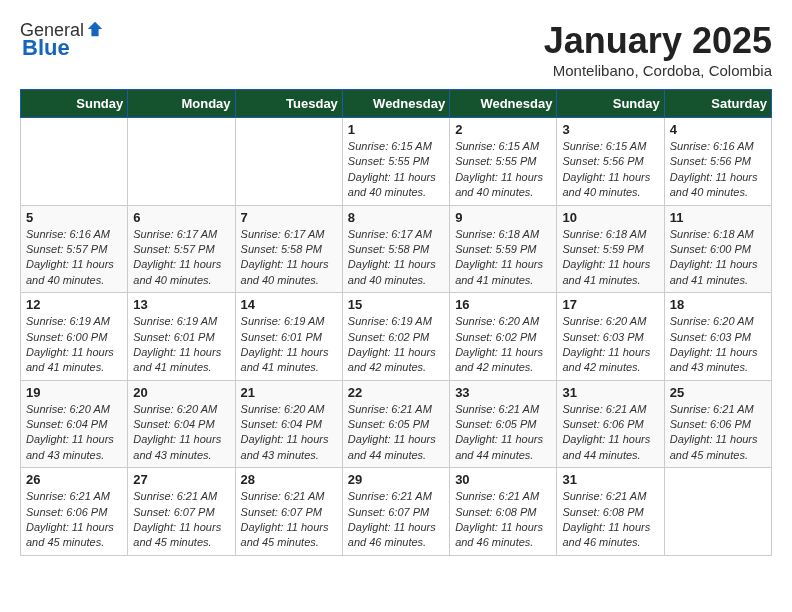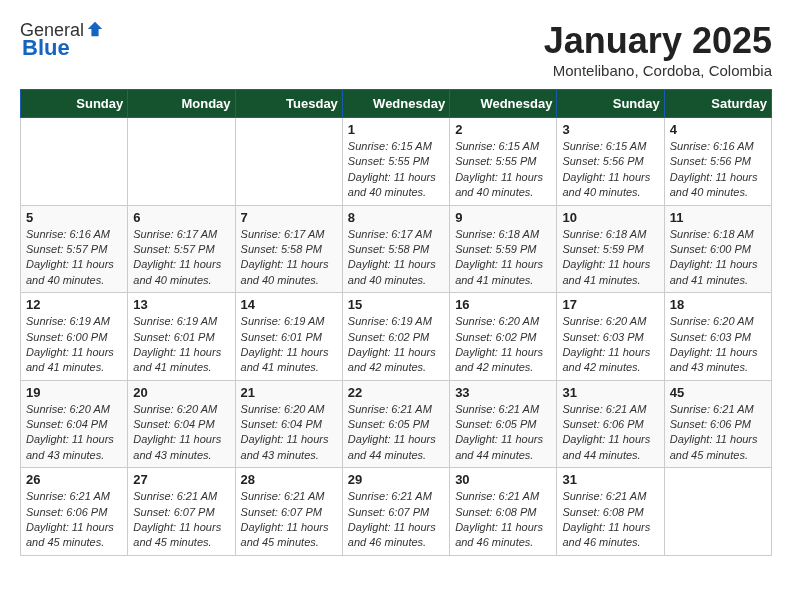--- a/index.html
+++ b/index.html
@@ -219,21 +219,21 @@
         </td>
         <td>
           <div class="day-number">33</div>
           <div class="day-info">Sunrise: 6:21 AM<br>Sunset: 6:05 PM<br>Daylight: 11 hours and 44 minutes.</div>
         </td>
         <td>
           <div class="day-number">31</div>
           <div class="day-info">Sunrise: 6:21 AM<br>Sunset: 6:06 PM<br>Daylight: 11 hours and 44 minutes.</div>
         </td>
         <td>
-          <div class="day-number">45</div>
+          <div class="day-number">25</div>
           <div class="day-info">Sunrise: 6:21 AM<br>Sunset: 6:06 PM<br>Daylight: 11 hours and 45 minutes.</div>
         </td>
       </tr>
       <tr>
         <td>
           <div class="day-number">26</div>
           <div class="day-info">Sunrise: 6:21 AM<br>Sunset: 6:06 PM<br>Daylight: 11 hours and 45 minutes.</div>
         </td>
         <td>
           <div class="day-number">27</div>

